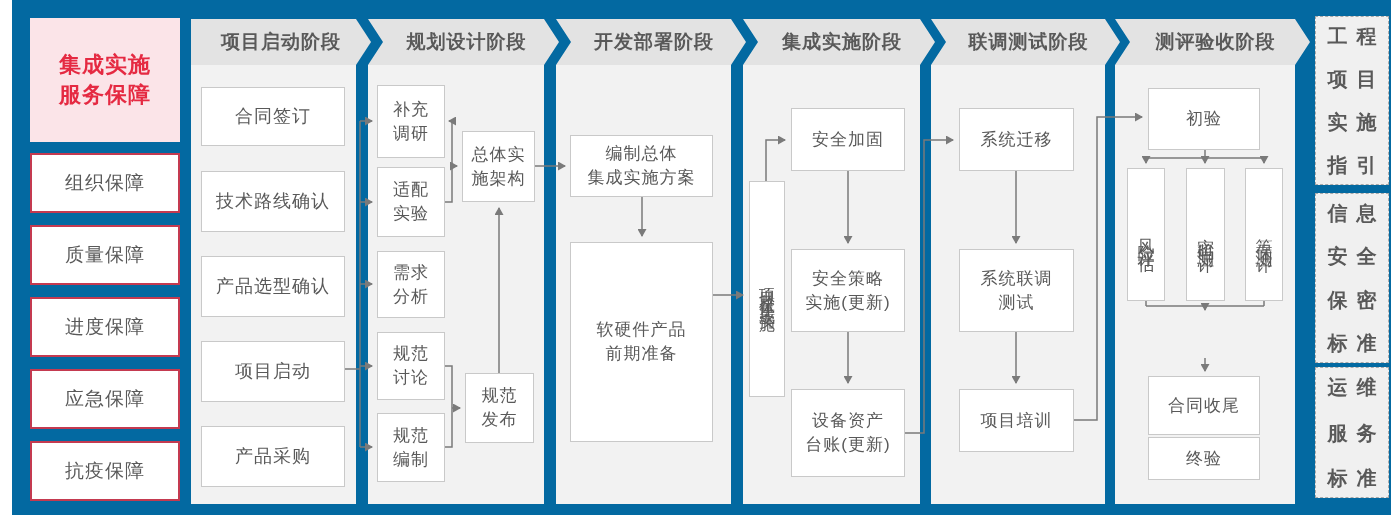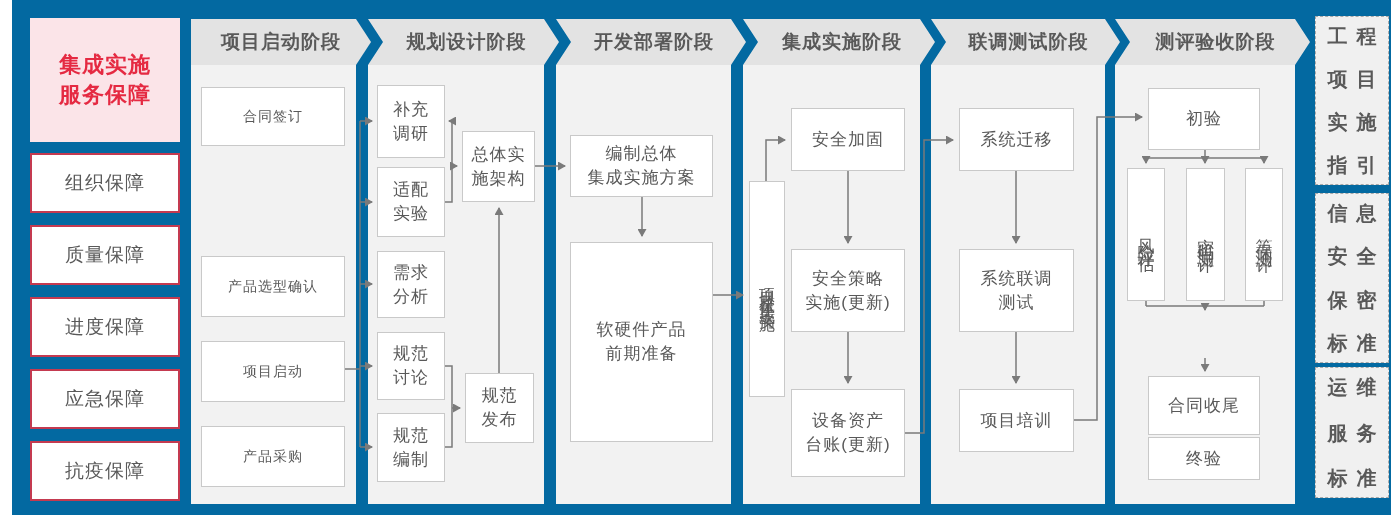--- a/index.html
+++ b/index.html
@@ -28,21 +28,21 @@
     position:absolute;left:18px;width:150px;height:60px;background:#ffffff;border:2px solid #c43a50;
     display:flex;align-items:center;justify-content:center;box-sizing:border-box;
     font-size:19px;color:#595959;letter-spacing:1px;
   }
   
   .node{
     position:absolute;background:#ffffff;border:1px solid #c9c9c9;box-sizing:border-box;
     display:flex;align-items:center;justify-content:center;text-align:center;
     font-size:17px;line-height:1.4;color:#595959;white-space:pre-line;letter-spacing:1px;
   }
-  .node.big{font-size:14px;}
+  .node.big{font-size:18px;}
   .node.vert{
     writing-mode:vertical-rl;text-orientation:upright;letter-spacing:6px;
     line-height:1;font-size:17px;padding-top:4px;
   }
   .node.vert.long{letter-spacing:4px;font-size:16px;}
   
   .dashed{
     position:absolute;left:1303px;width:74px;background:#f0f0f0;border:1px dashed #a9a9a9;box-sizing:border-box;
     display:flex;flex-direction:column;align-items:center;justify-content:space-between;
   }
@@ -130,20 +130,21 @@
       <path d="M1252 301 V306"></path>
       <path d="M1134 306 H1252"></path>
       <path d="M1193 306 V310" marker-end="url(#ah)"></path>
 
       <path d="M1193 358 V371" marker-end="url(#ah)"></path>
       <path d="M1193 419 V432" marker-end="url(#ah)"></path>
     </g>
   </svg>
 
   <div class="node big" style="left:189px;top:87px;width:144px;height:59px">合同签订</div>
+  <div class="node big" style="left:189px;top:171px;width:144px;height:61px">技术路线确认</div>
   <div class="node big" style="left:189px;top:256px;width:144px;height:61px">产品选型确认</div>
   <div class="node big" style="left:189px;top:341px;width:144px;height:61px">项目启动</div>
   <div class="node big" style="left:189px;top:426px;width:144px;height:61px">产品采购</div>
 
   <div class="node" style="left:365px;top:85px;width:68px;height:73px">补充
 调研</div>
   <div class="node" style="left:365px;top:167px;width:68px;height:70px">适配
 实验</div>
   <div class="node" style="left:365px;top:251px;width:68px;height:67px">需求
 分析</div>

